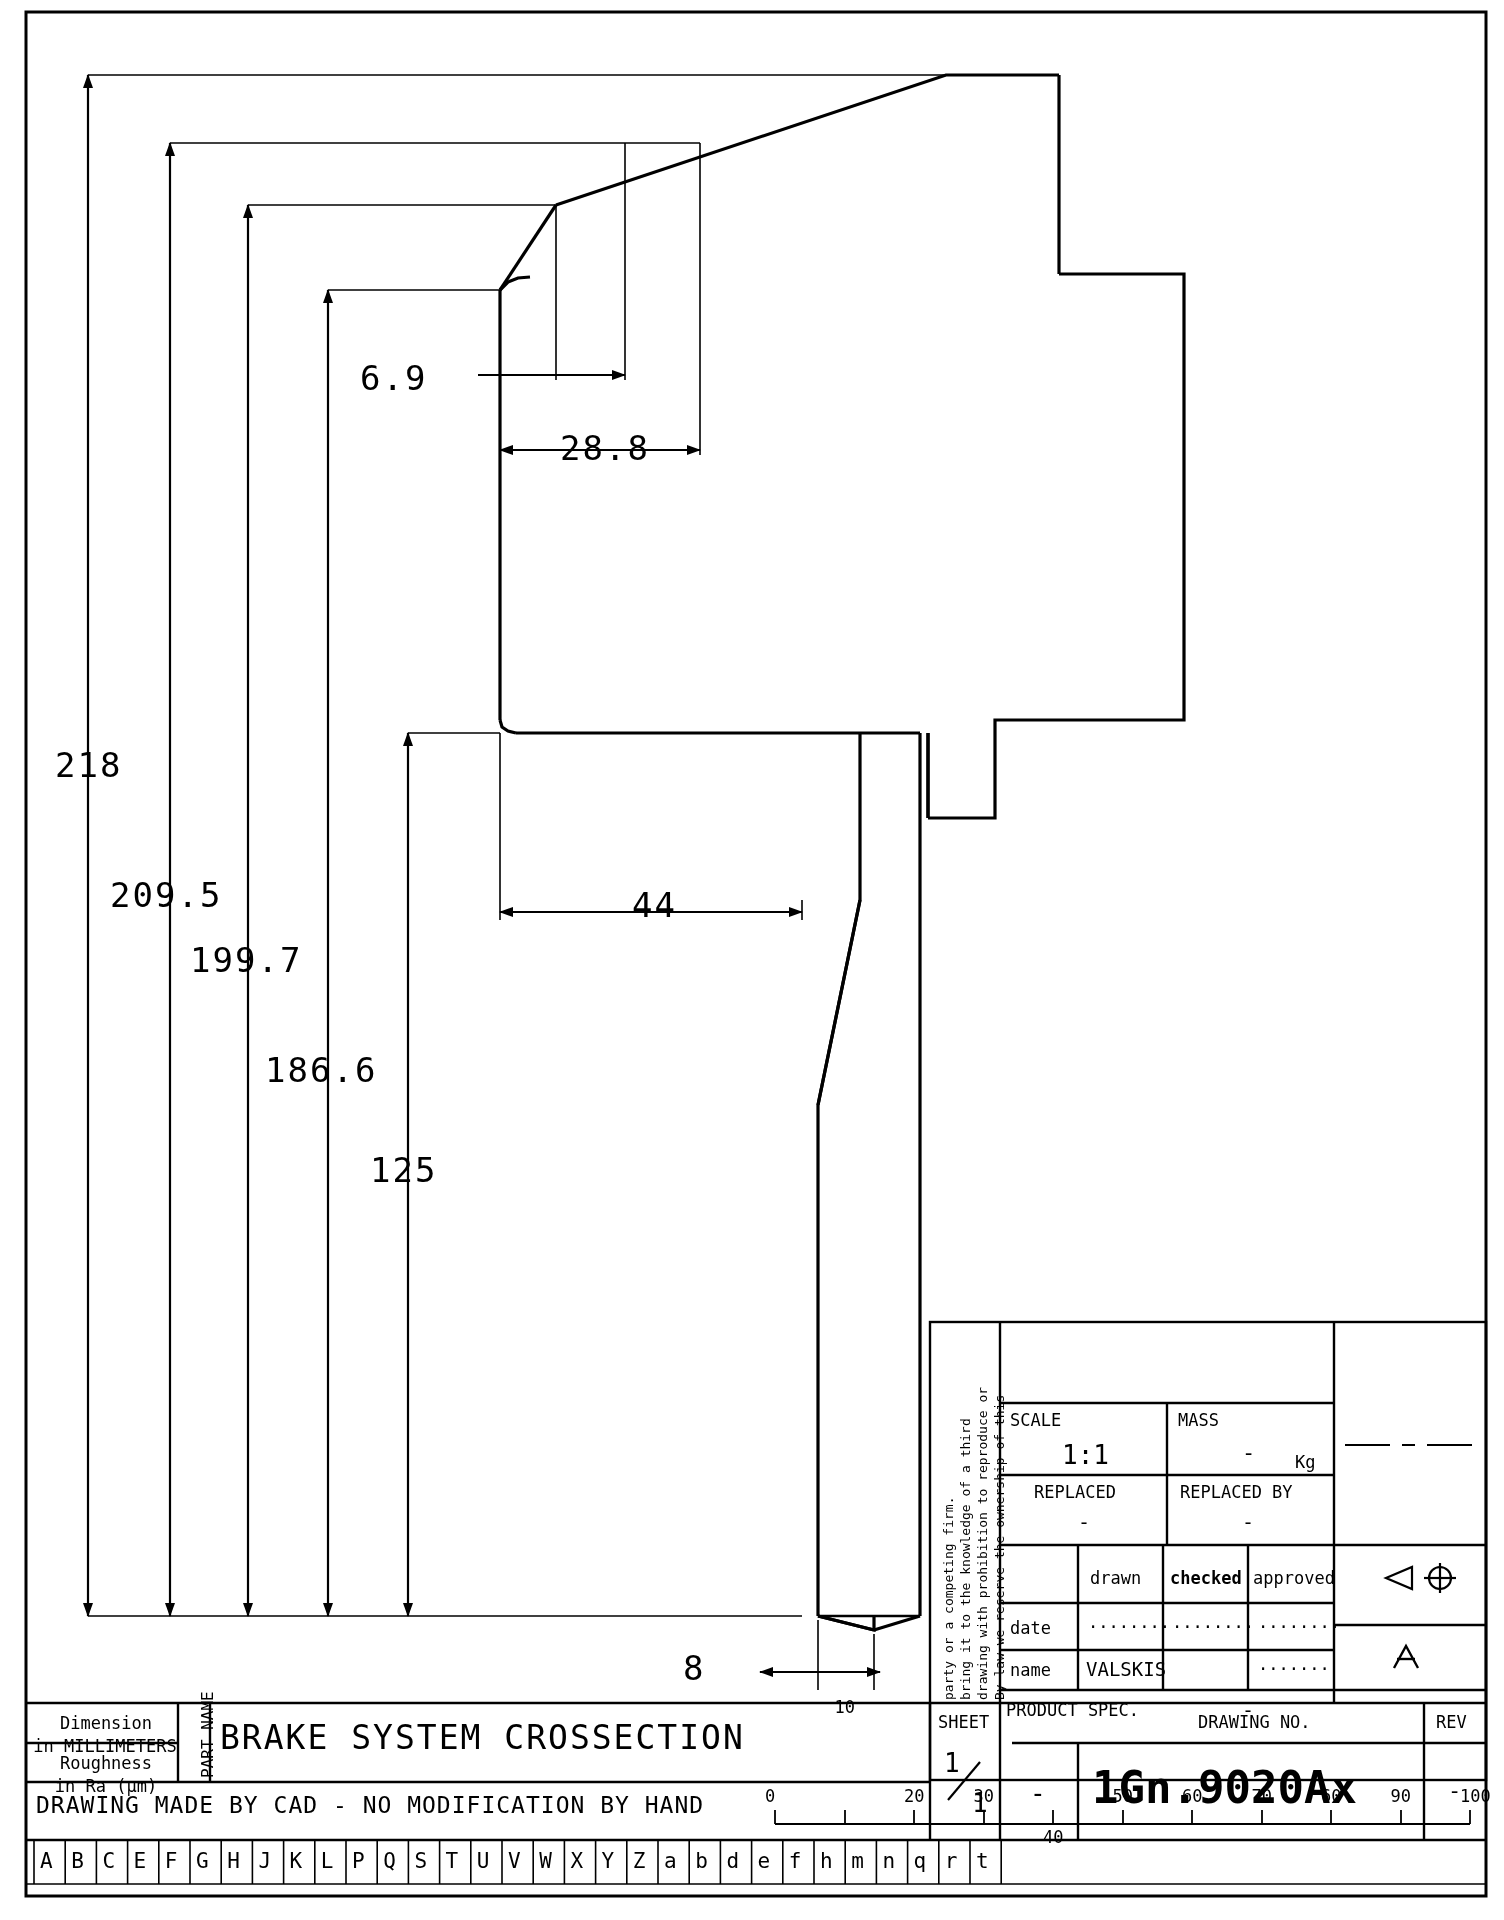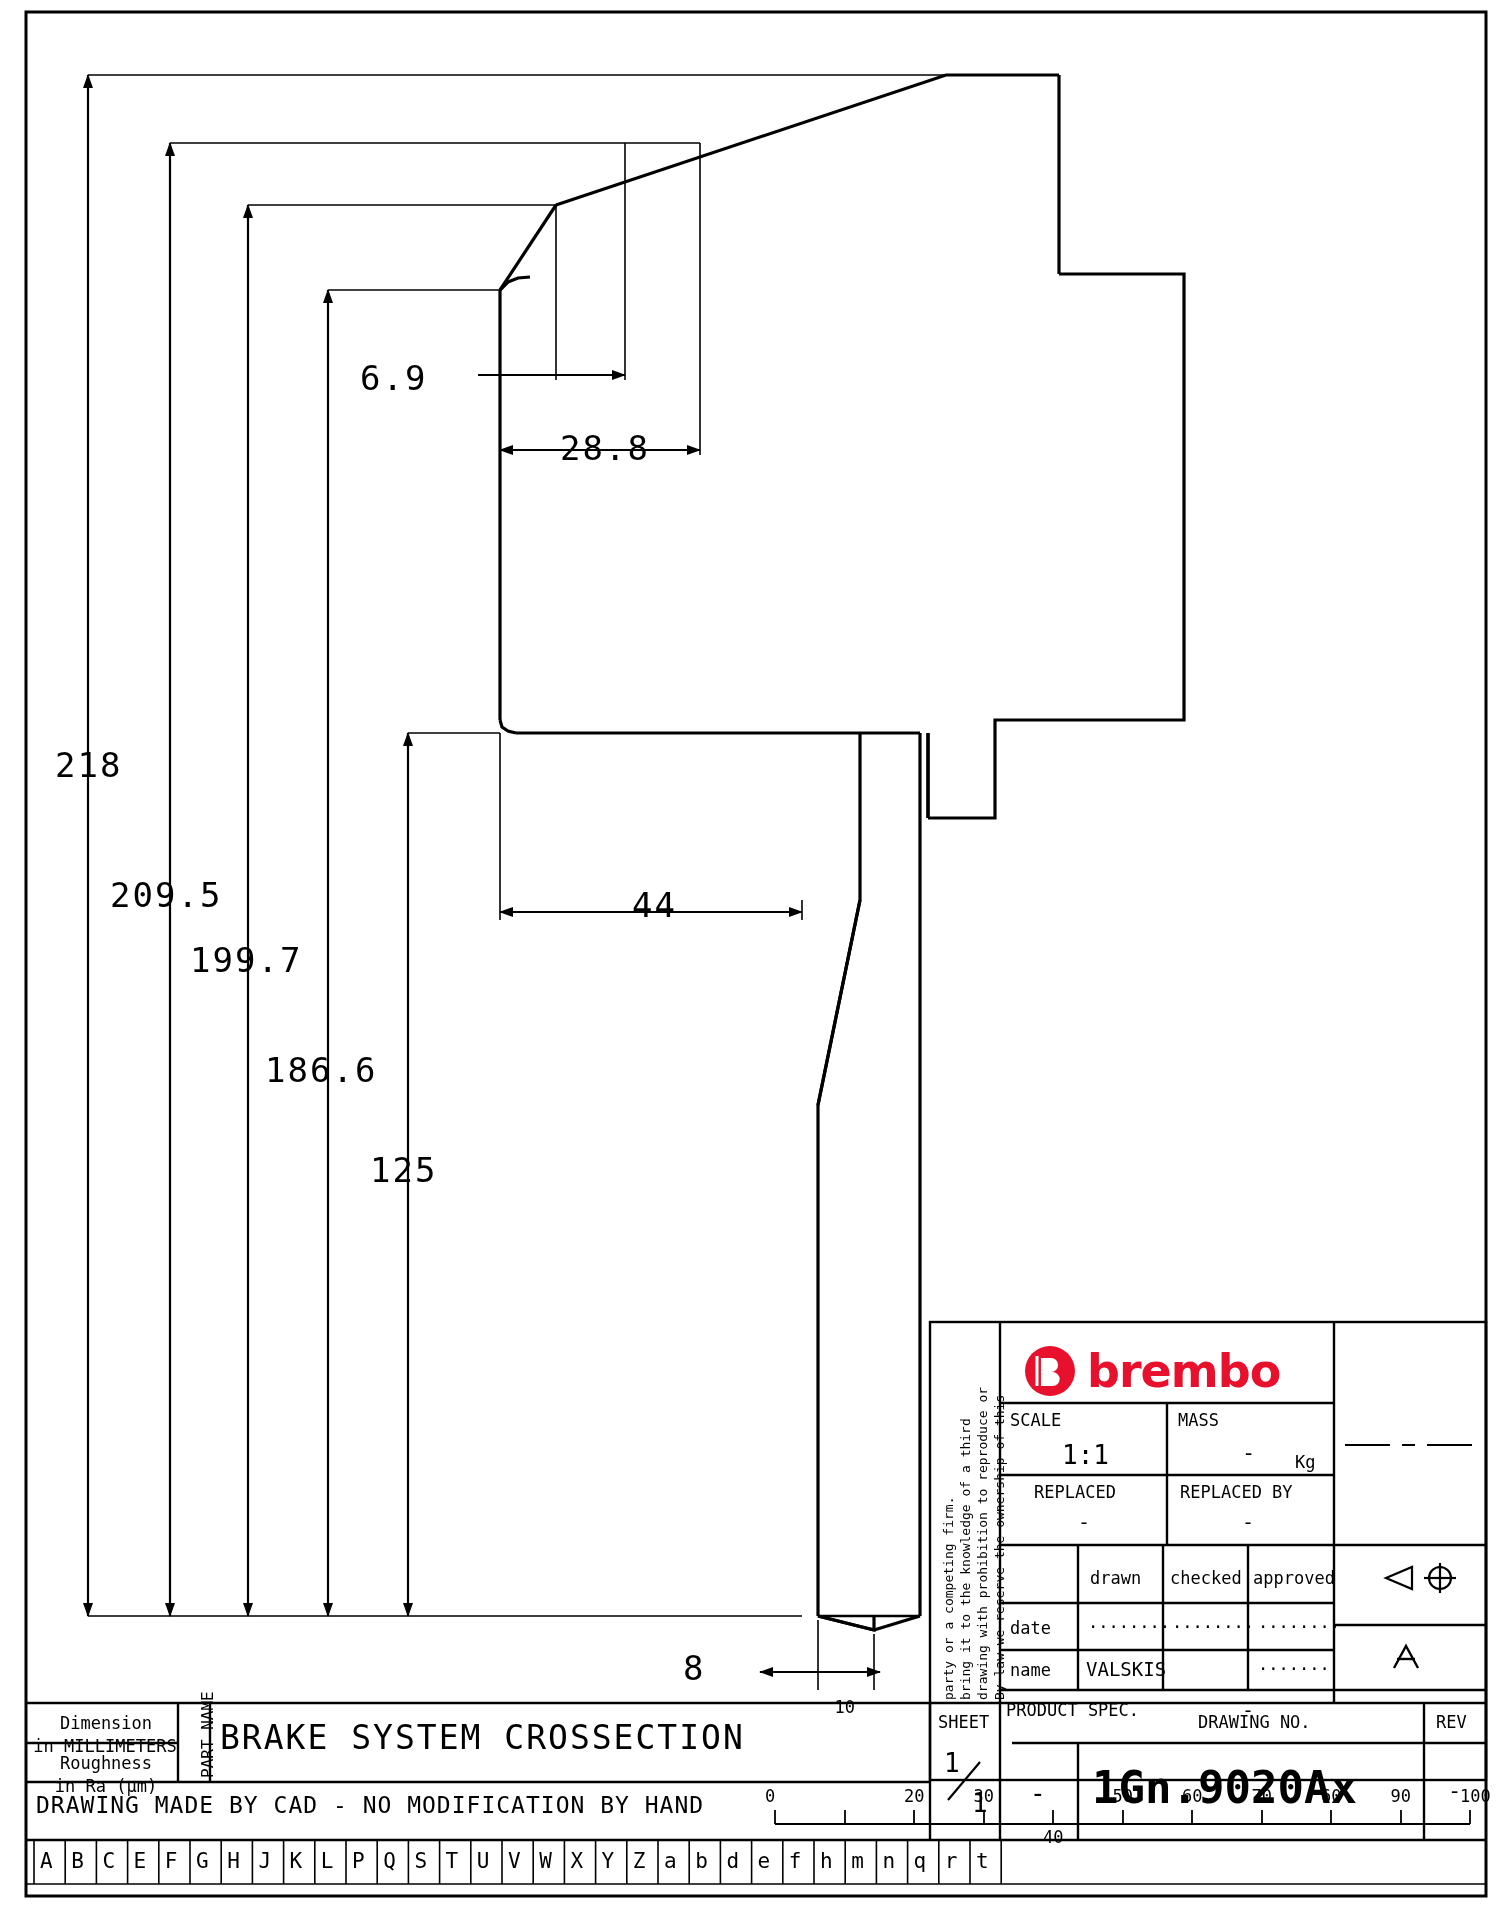--- a/index.html
+++ b/index.html
@@ -284,42 +284,34 @@
   <div class="dimtext" style="left:360px; top:358px; font-size:34px;">6.9</div>
   <div class="dimtext" style="left:560px; top:428px; font-size:34px;">28.8</div>
   <div class="dimtext" style="left:632px; top:885px; font-size:34px;">44</div>
   <div class="dimtext" style="left:683px; top:1648px; font-size:34px;">8</div>
 
   <div class="ttxt vert" style="left:992px; top:1700px; font-size:13px;">By law we reserve the ownership of this</div>
   <div class="ttxt vert" style="left:975px; top:1700px; font-size:13px;">drawing with prohibition to reproduce or</div>
   <div class="ttxt vert" style="left:958px; top:1700px; font-size:13px;">bring it to the knowledge of a third</div>
   <div class="ttxt vert" style="left:941px; top:1700px; font-size:13px;">party or a competing firm.</div>
 
-  <div class="brembo-wrap">
-    <svg width="54" height="54" viewBox="0 0 54 54">
-      <circle cx="27" cy="27" r="25" fill="#e8112d"></circle>
-      <path d="M16,14 h13 a9,9 0 0 1 0,18 h-13 z M16,32 h15 a9,9 0 0 1 0,18 h-15 z" fill="#ffffff" transform="scale(0.78) translate(7,4)"></path>
-      <path d="M14,12 L14,42" stroke="#ffffff" stroke-width="3" fill="none"></path>
-    </svg>
-    <span class="brembo-word">brembo</span>
-  </div>
 
   <div class="ttxt" style="left:1010px; top:1410px; font-size:17px;">SCALE</div>
   <div class="ttxt" style="left:1062px; top:1440px; font-size:26px;">1:1</div>
   <div class="ttxt" style="left:1178px; top:1410px; font-size:17px;">MASS</div>
   <div class="ttxt" style="left:1242px; top:1440px; font-size:22px;">-</div>
   <div class="ttxt" style="left:1295px; top:1452px; font-size:17px;">Kg</div>
 
   <div class="ttxt" style="left:1034px; top:1482px; font-size:17px;">REPLACED</div>
   <div class="ttxt" style="left:1078px; top:1510px; font-size:20px;">-</div>
   <div class="ttxt" style="left:1180px; top:1482px; font-size:17px;">REPLACED BY</div>
   <div class="ttxt" style="left:1242px; top:1510px; font-size:20px;">-</div>
 
   <div class="ttxt" style="left:1090px; top:1568px; font-size:17px;">drawn</div>
-  <div class="ttxt" style="left:1170px; top:1568px; font-size:17px;">checked</div>
+  <div class="ttxt" style="left:1170px; top:1568px; font-size:17px;font-weight:bold;">checked</div>
   <div class="ttxt" style="left:1253px; top:1568px; font-size:17px;">approved</div>
 
   <div class="ttxt" style="left:1010px; top:1618px; font-size:17px;">date</div>
   <div class="ttxt" style="left:1088px; top:1612px; font-size:17px;">........</div>
   <div class="ttxt" style="left:1172px; top:1612px; font-size:17px;">........</div>
   <div class="ttxt" style="left:1258px; top:1612px; font-size:17px;">........</div>
 
   <div class="ttxt" style="left:1010px; top:1660px; font-size:17px;">name</div>
   <div class="ttxt" style="left:1086px; top:1658px; font-size:19px;">VALSKIS</div>
   <div class="ttxt" style="left:1258px; top:1654px; font-size:17px;">.......</div>

